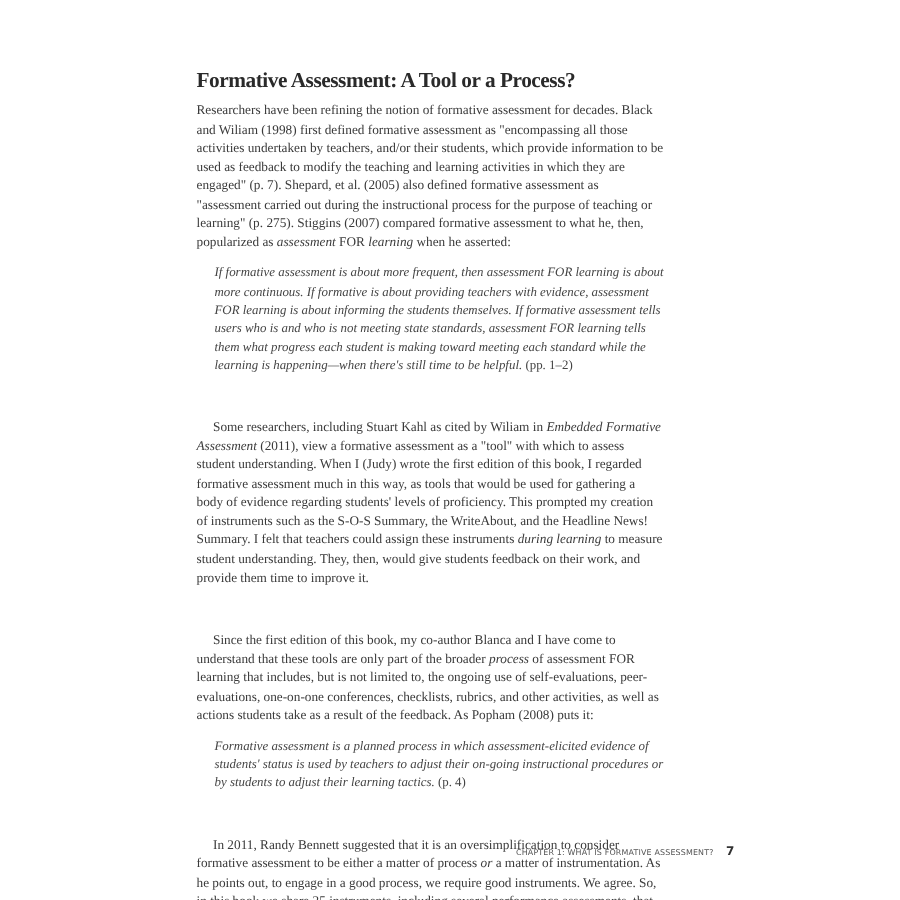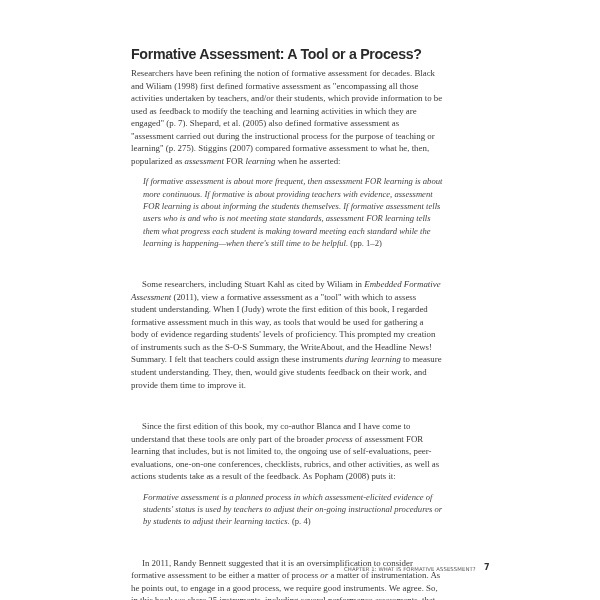--- a/index.html
+++ b/index.html
@@ -2,21 +2,21 @@
 <html><head>
   <meta charset="utf-8">
   <style>
     html, body { margin: 0; padding: 0; }
     body {
       width: 600px; height: 600px; background: #ffffff; position: relative; overflow: hidden;
       font-family: "Liberation Serif", serif; color: #3a3a3a;
     }
     .page { position: absolute; left: 131px; top: 44px; width: 312px; }
     h1 {
-      font-family: Liberation Sans, sans-serif; font-weight: bold; font-size: 14.2px;
+      font-family: Liberation Serif, serif; font-weight: bold; font-size: 14.2px;
       color: #2a2a2a; margin: 0 0 3px 0; letter-spacing: -0.3px; line-height: 20px;
     }
     p { margin: 0; font-size: 8.85px; line-height: 12.55px; text-align: left; }
     p.indent { text-indent: 11px; margin-top: 29px; }
     .quote {
       margin: 8px 0 8px 12px; font-size: 8.6px; line-height: 12.3px; font-style: italic; color: #444;
     }
     .quote .cite { font-style: normal; font-family: Liberation Serif, serif; }
     em { font-style: italic; }
     .footer {

